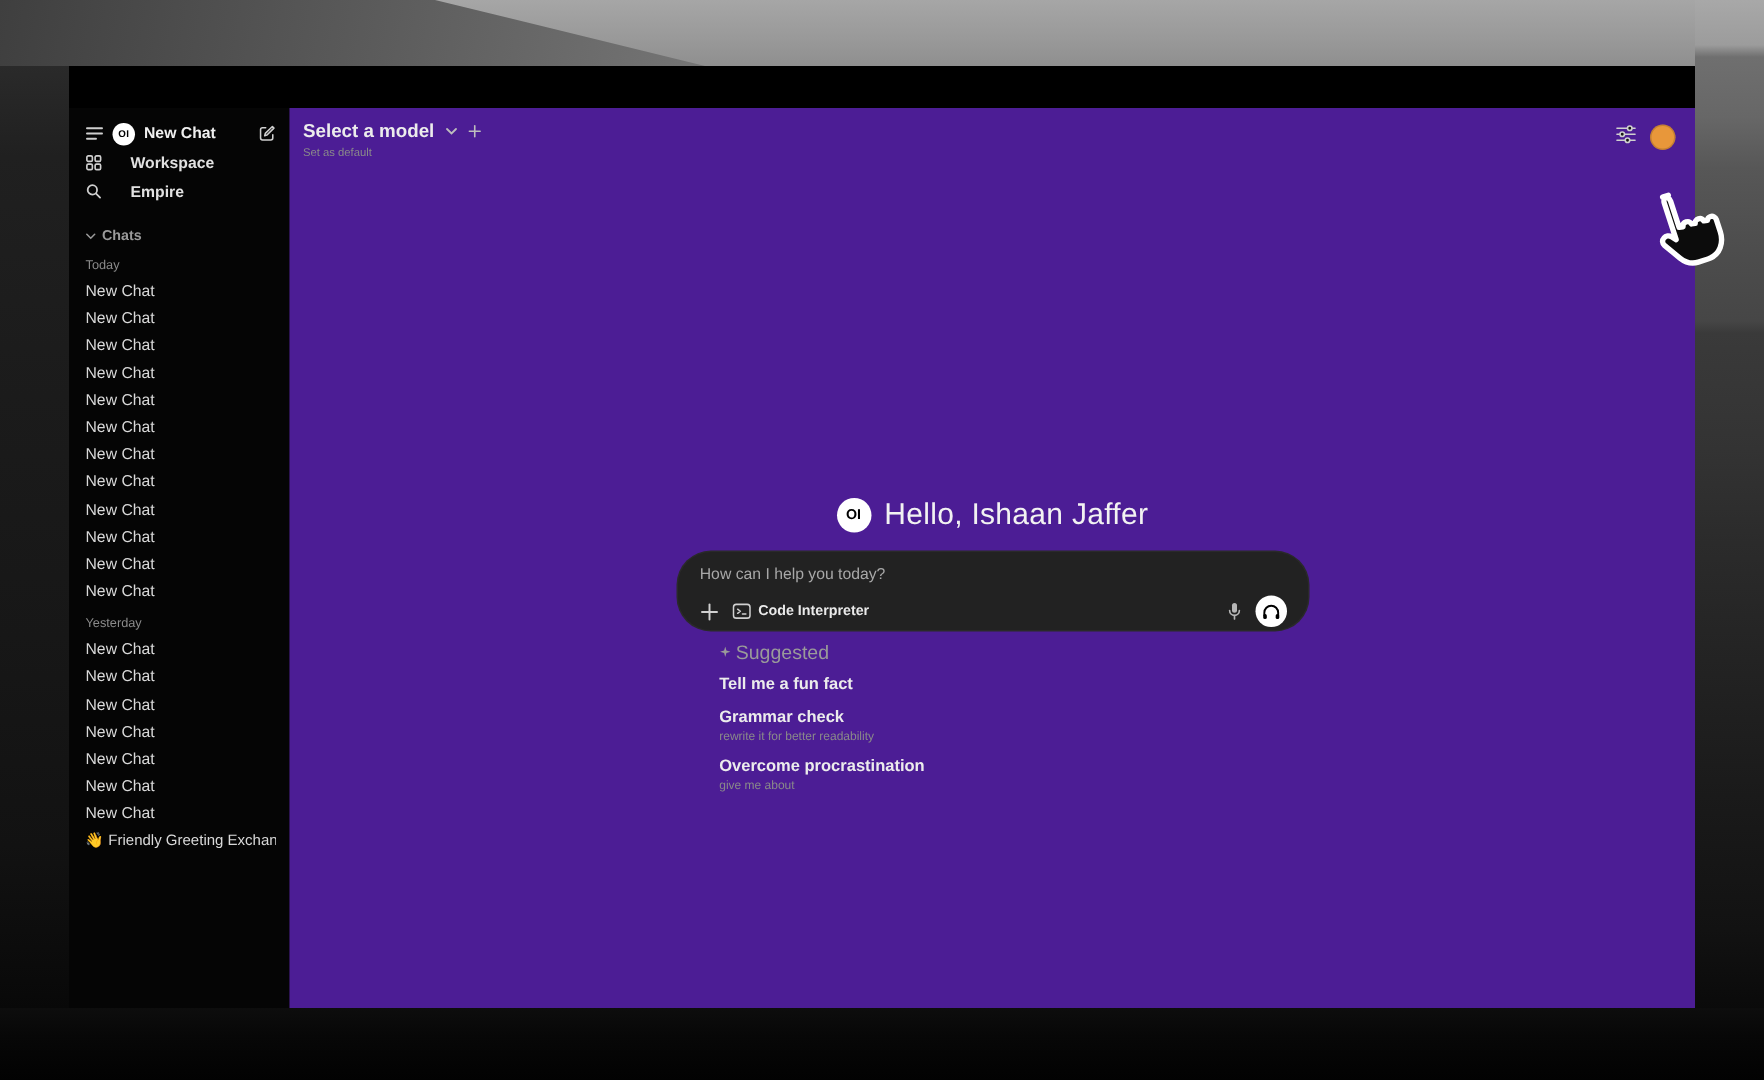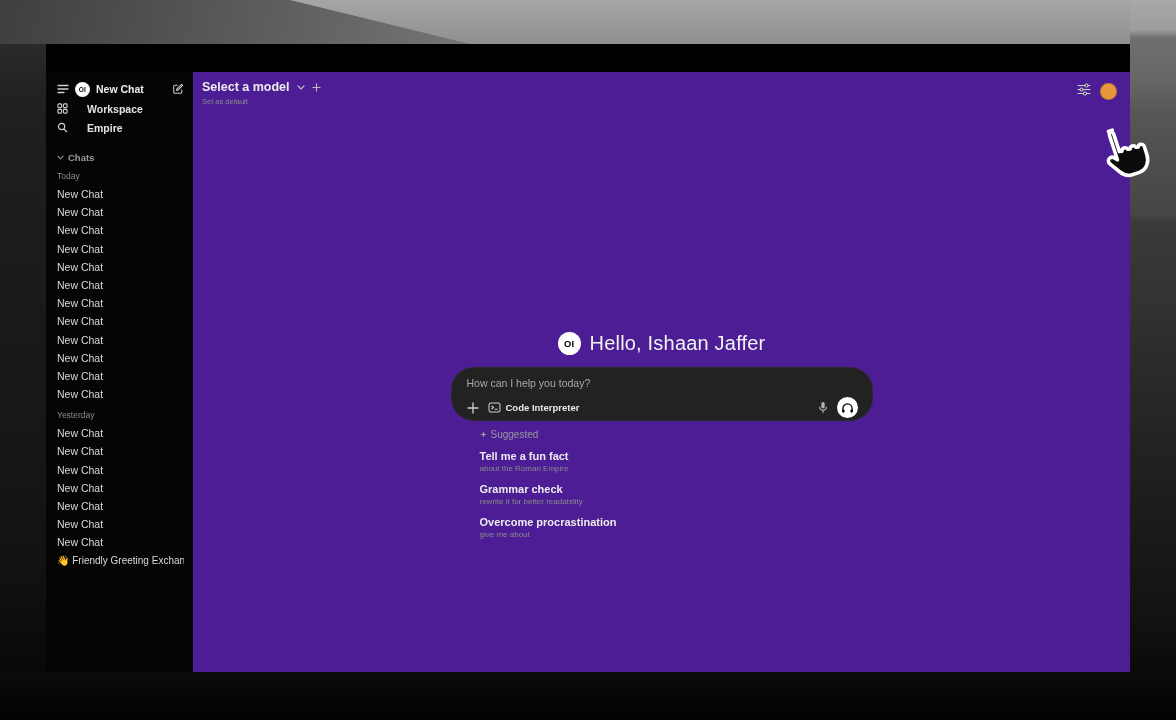--- a/index.html
+++ b/index.html
@@ -70,21 +70,21 @@
               box-shadow:0 0 0 1px #2a2a2a; }
   .composer-input { font-size:10.5px; color:#a8a8a8; }
   .composer-controls { display:flex; align-items:center; gap:9px; margin-top:8px; }
   .chip { display:flex; align-items:center; gap:5px; cursor:pointer; }
   .chip-label { font-size:9.5px; font-weight:600; color:#eaeaea; }
   .ctl-spacer { flex:1; }
   .call-btn { width:21px; height:21px; border-radius:50%; background:#fff; display:flex;
               align-items:center; justify-content:center; cursor:pointer; flex:none; }
 
   .suggested { padding:9px 0 0 28px; }
-  .suggested-label { display:flex; align-items:center; gap:4px; font-size:10px;
+  .suggested-label { display:flex; align-items:center; gap:4px; font-size:13px;
                      color:#9a9a9a; height:11px; }
   .sg-item { margin-top:10px; cursor:pointer; }
   .sg-title { font-size:11px; font-weight:600; color:#ececec; }
   .sg-sub { font-size:8px; color:#8a8a8a; margin-top:2px; }
 
   
   .cursor { position:absolute; left:1098px; top:124px; width:56px; height:66px; z-index:50;
             transform:rotate(-18deg); pointer-events:none; }
 
   svg { display:block; }
@@ -274,21 +274,20 @@
                 <svg width="7" height="7" viewBox="0 0 12 12" fill="#9a9a9a">
                     <path d="M6 0 L7.3 4.7 12 6 7.3 7.3 6 12 4.7 7.3 0 6 4.7 4.7 Z"></path>
                   </svg>
               </span>
               <span>Suggested</span>
             </div>
             <div>
 
                 <div class="sg-item">
                   <div class="sg-title">Tell me a fun fact</div>
-                  <div class="sg-sub">about the Roman Empire</div>
                 </div>
 
                 <div class="sg-item">
                   <div class="sg-title">Grammar check</div>
                   <div class="sg-sub">rewrite it for better readability</div>
                 </div>
 
                 <div class="sg-item">
                   <div class="sg-title">Overcome procrastination</div>
                   <div class="sg-sub">give me about</div>

